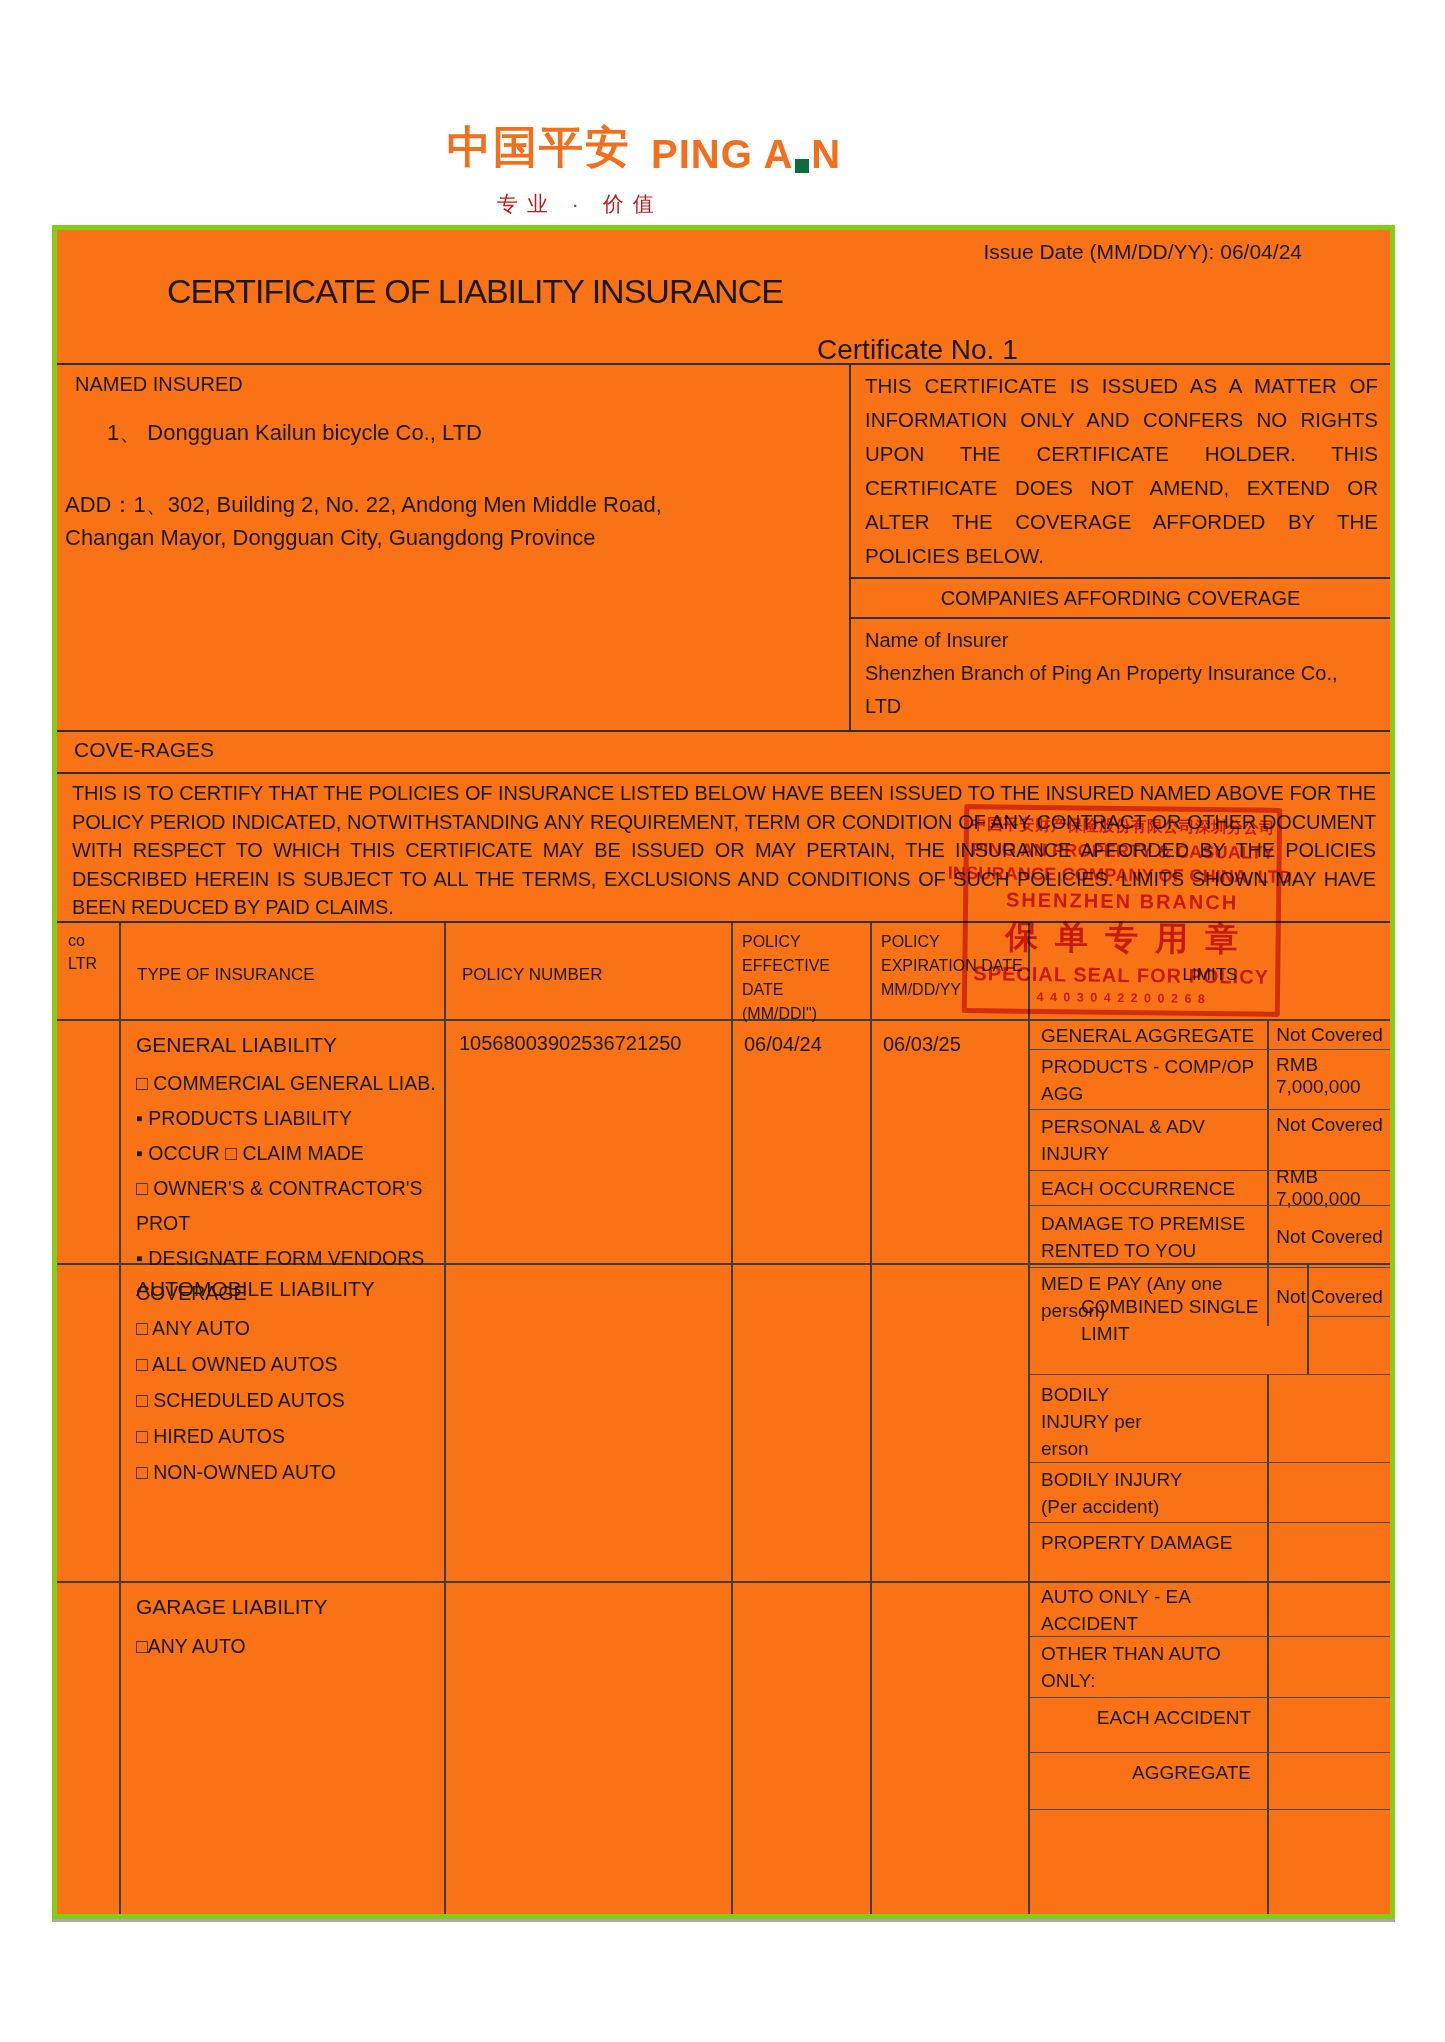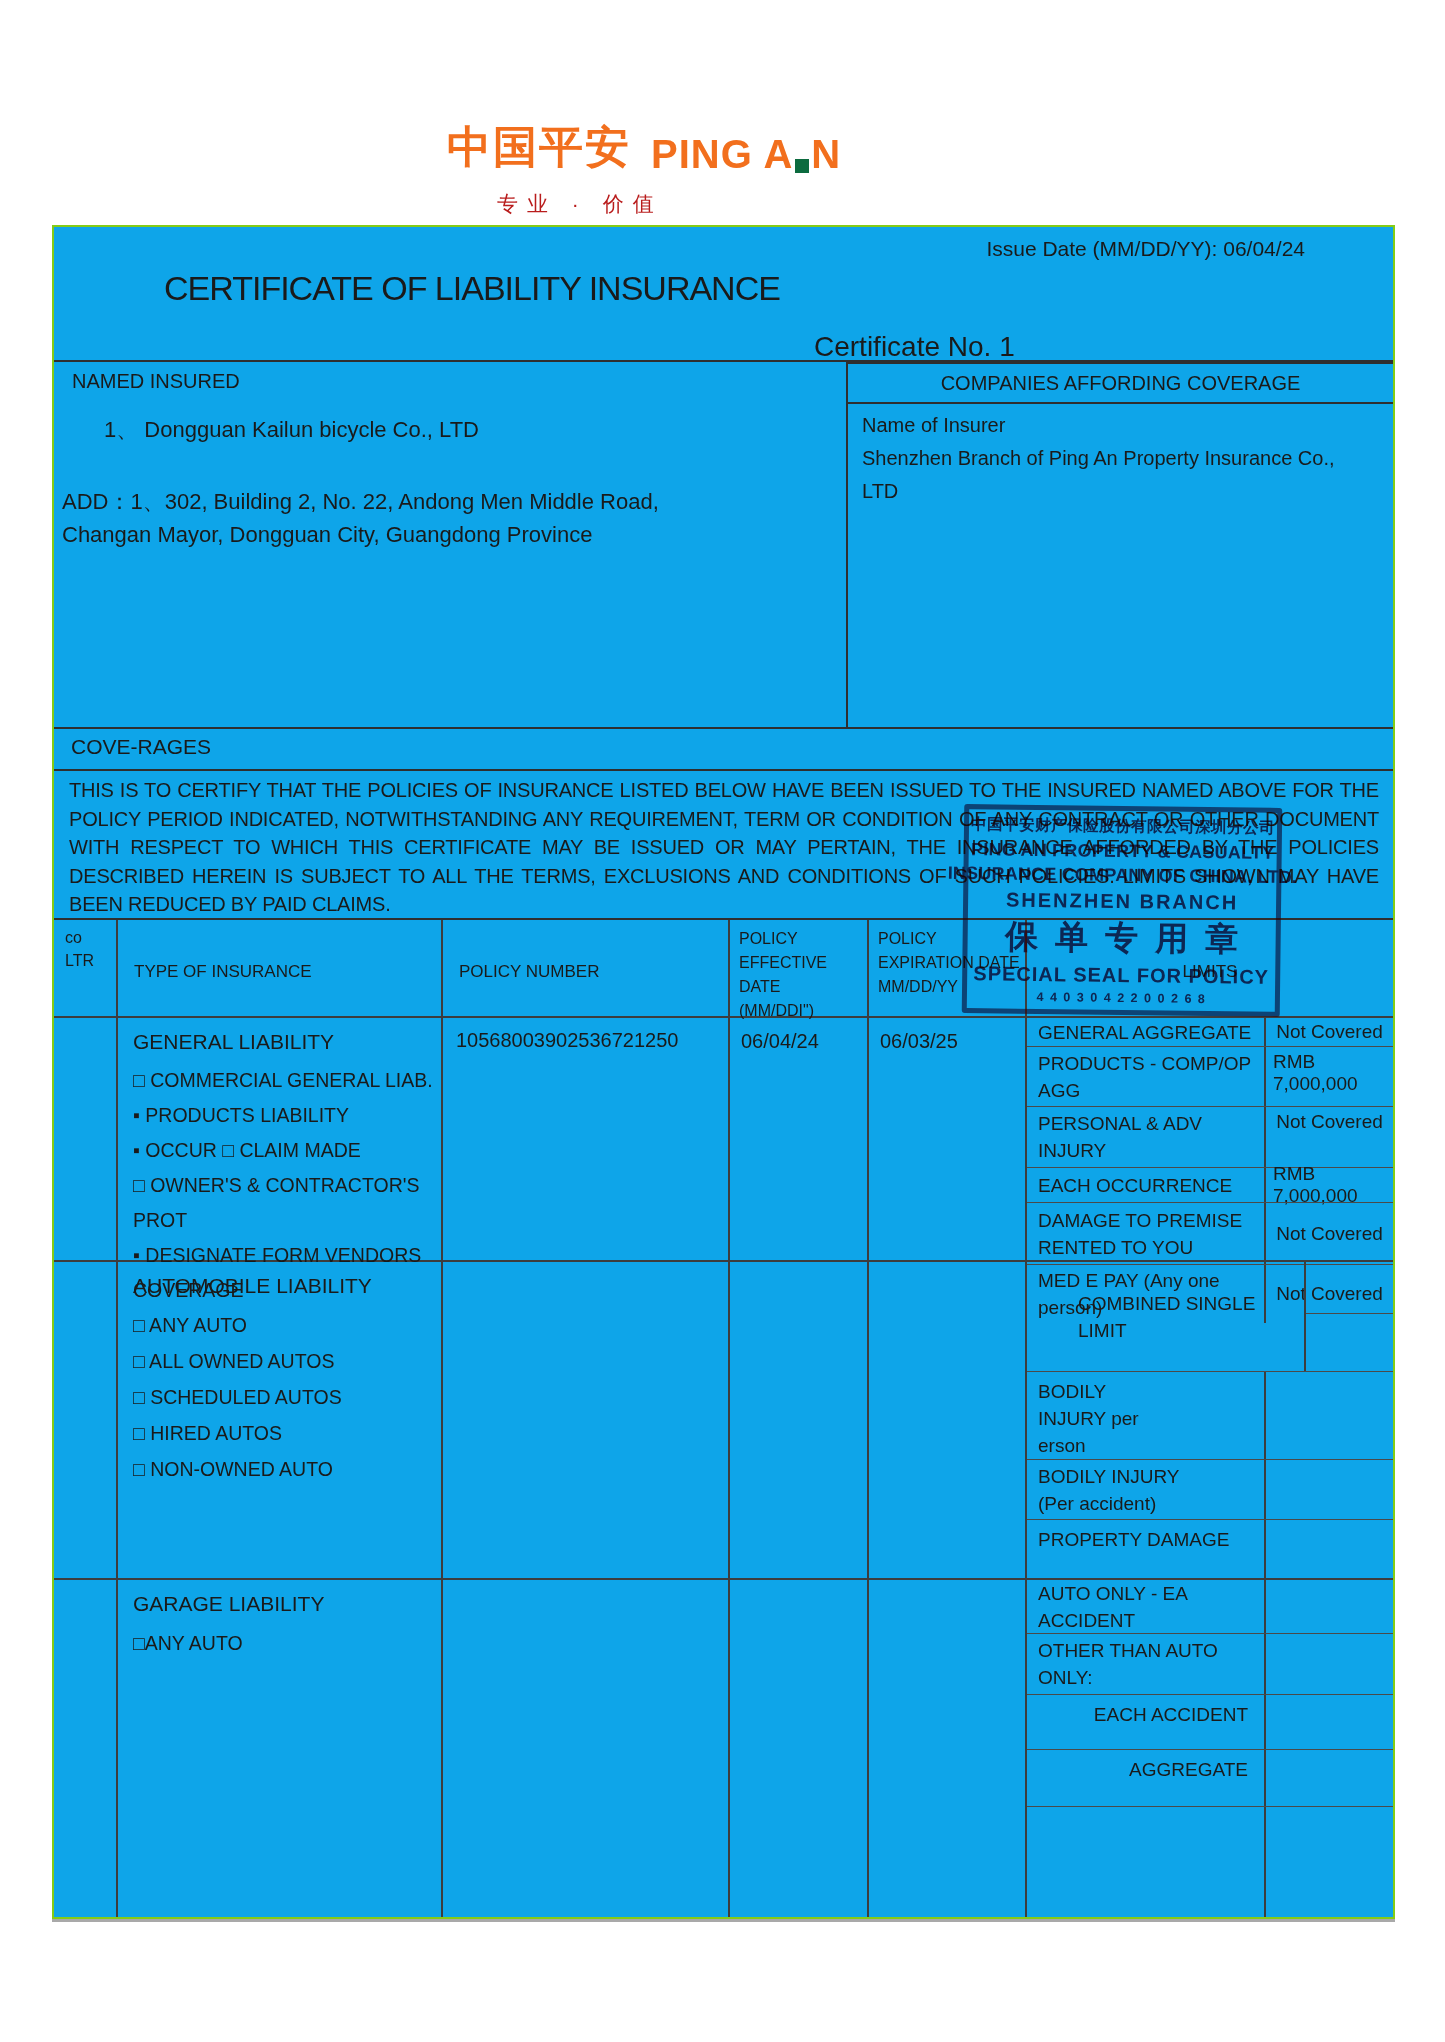--- a/index.html
+++ b/index.html
@@ -4,21 +4,21 @@
 <style>
   html,body{margin:0;padding:0;background:#fff;}
   body{width:1445px;height:2042px;position:relative;font-family:"Liberation Sans","DejaVu Sans",sans-serif;color:#1a1a1a;-webkit-font-smoothing:antialiased;}
   
   .logo{position:absolute;left:447px;top:118px;display:flex;align-items:flex-end;gap:20px;white-space:nowrap;}
   .logo-cn{font-size:44px;font-weight:bold;color:#f26f1d;letter-spacing:2px;}
   .logo-en{font-size:40px;font-weight:800;color:#f26f1d;letter-spacing:1px;display:flex;align-items:baseline;}
   .green-sq{display:inline-block;width:14px;height:14px;background:#0c6b3f;margin:0 2px;align-self:flex-end;margin-bottom:4px;}
   .tagline{position:absolute;left:497px;top:190px;font-size:21px;color:#b91c1c;letter-spacing:9px;}
   
-  .doc{position:absolute;left:52px;top:225px;width:1343px;height:1694px;border:2px solid #84cc16;box-sizing:border-box;background:#0ea5e9;box-shadow:0 3px 0 0 #a9a9a9;display:flex;flex-direction:column;}
+  .doc{position:absolute;left:52px;top:225px;width:1343px;height:1694px;border:5px solid #84cc16;box-sizing:border-box;background:#f97316;box-shadow:0 3px 0 0 #a9a9a9;display:flex;flex-direction:column;}
   .row-head{position:relative;height:133px;flex:none;}
   .issue-date{position:absolute;top:10px;right:88px;font-size:21px;}
   .doc-title{position:absolute;left:110px;top:42px;font-size:34px;letter-spacing:-1px;}
   .cert-no{position:absolute;top:104px;left:760px;width:500px;text-align:left;font-size:28px;}
   
   .row-insured{flex:none;height:367px;border-top:2px solid #2f2f2f;display:flex;box-sizing:border-box;}
   .ins-left{width:792px;flex:none;position:relative;}
   .ins-label{padding:8px 0 0 18px;font-size:20px;}
   .ins-name{margin:22px 0 0 50px;font-size:22px;}
   .ins-add{margin:40px 0 0 8px;font-size:22px;line-height:33px;}
@@ -94,20 +94,21 @@
   <div class="row-insured">
     <div class="ins-left">
       <div class="ins-label">NAMED INSURED</div>
       <div class="ins-name">1、 Dongguan Kailun bicycle Co., LTD</div>
       <div class="ins-add">
         <div>ADD：1、302, Building 2, No. 22, Andong Men Middle Road,</div>
         <div>Changan Mayor, Dongguan City, Guangdong Province</div>
       </div>
     </div>
     <div class="ins-right">
+      <div class="disclaimer">THIS CERTIFICATE IS ISSUED AS A MATTER OF INFORMATION ONLY AND CONFERS NO RIGHTS UPON THE CERTIFICATE HOLDER. THIS CERTIFICATE DOES NOT AMEND, EXTEND OR ALTER THE COVERAGE AFFORDED BY THE POLICIES BELOW.</div>
       <div class="companies-hdr">COMPANIES AFFORDING COVERAGE</div>
       <div class="insurer">
         <div>Name of Insurer</div>
         <div>Shenzhen Branch of Ping An Property Insurance Co.,</div>
         <div> LTD</div>
       </div>
     </div>
   </div>
 
   <div class="row-covlabel">COVE-RAGES</div>

